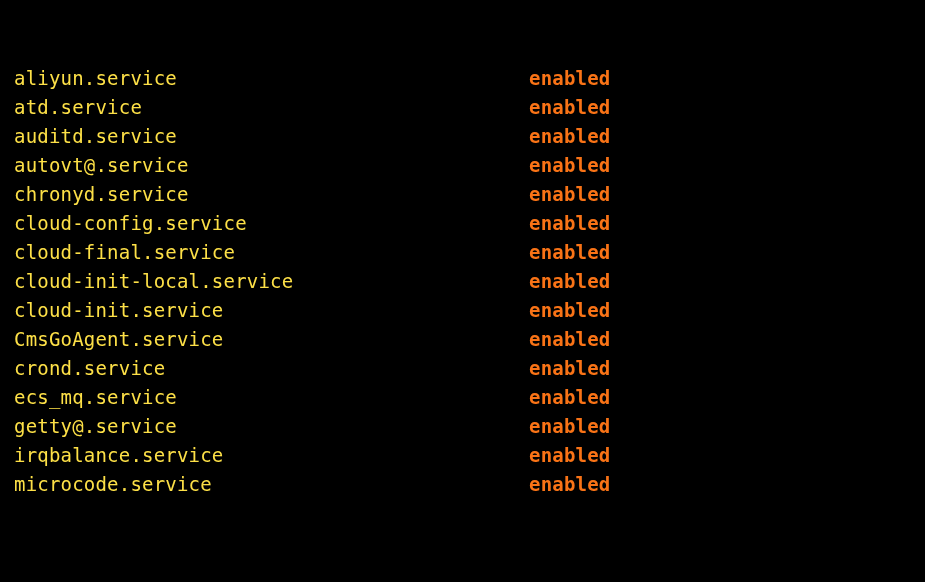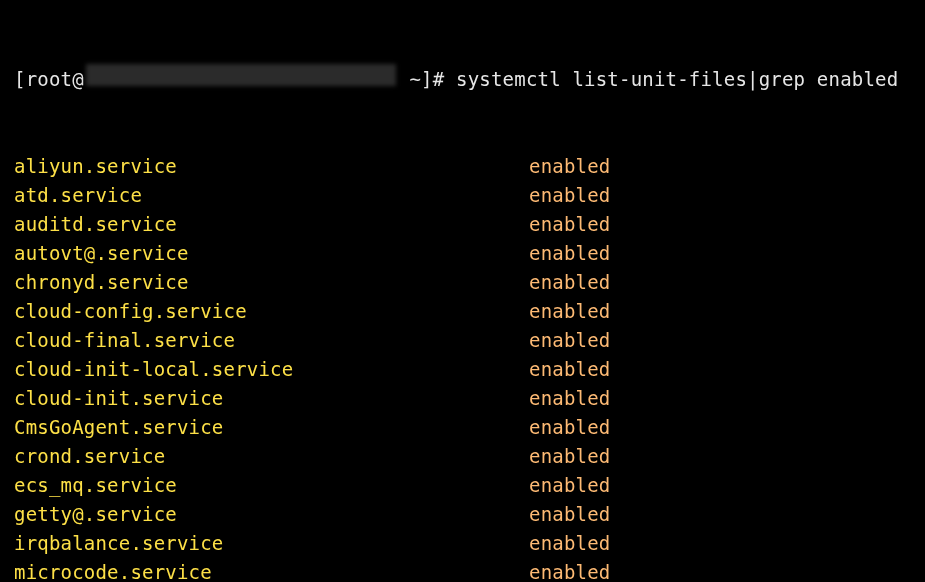--- a/index.html
+++ b/index.html
@@ -36,28 +36,22 @@
   .prompt-tail { color: #e6e6e6; }
   .cmd { color: #e6e6e6; }
   .row {
     display: flex;
   }
   .col-unit {
     width: 515px;
     color: #fde047;
   }
   .col-state {
-    color: #fdba74;
-    font-weight: 400;
+    color: #f97316;
+    font-weight: 700;
   }
 </style>
 </head>
 <body>
 
 <div class="terminal">
-  <div class="prompt-line">
-    <span class="prompt-user">[root@</span>
-    <span class="redacted"></span>
-    <span class="prompt-tail"> ~]# </span>
-    <span class="cmd">systemctl list-unit-files|grep enabled</span>
-  </div>
   <div id="rows"><div class="row"><span class="col-unit">aliyun.service</span><span class="col-state">enabled</span></div><div class="row"><span class="col-unit">atd.service</span><span class="col-state">enabled</span></div><div class="row"><span class="col-unit">auditd.service</span><span class="col-state">enabled</span></div><div class="row"><span class="col-unit">autovt@.service</span><span class="col-state">enabled</span></div><div class="row"><span class="col-unit">chronyd.service</span><span class="col-state">enabled</span></div><div class="row"><span class="col-unit">cloud-config.service</span><span class="col-state">enabled</span></div><div class="row"><span class="col-unit">cloud-final.service</span><span class="col-state">enabled</span></div><div class="row"><span class="col-unit">cloud-init-local.service</span><span class="col-state">enabled</span></div><div class="row"><span class="col-unit">cloud-init.service</span><span class="col-state">enabled</span></div><div class="row"><span class="col-unit">CmsGoAgent.service</span><span class="col-state">enabled</span></div><div class="row"><span class="col-unit">crond.service</span><span class="col-state">enabled</span></div><div class="row"><span class="col-unit">ecs_mq.service</span><span class="col-state">enabled</span></div><div class="row"><span class="col-unit">getty@.service</span><span class="col-state">enabled</span></div><div class="row"><span class="col-unit">irqbalance.service</span><span class="col-state">enabled</span></div><div class="row"><span class="col-unit">microcode.service</span><span class="col-state">enabled</span></div></div>
 </div>
 
 </body></html>

